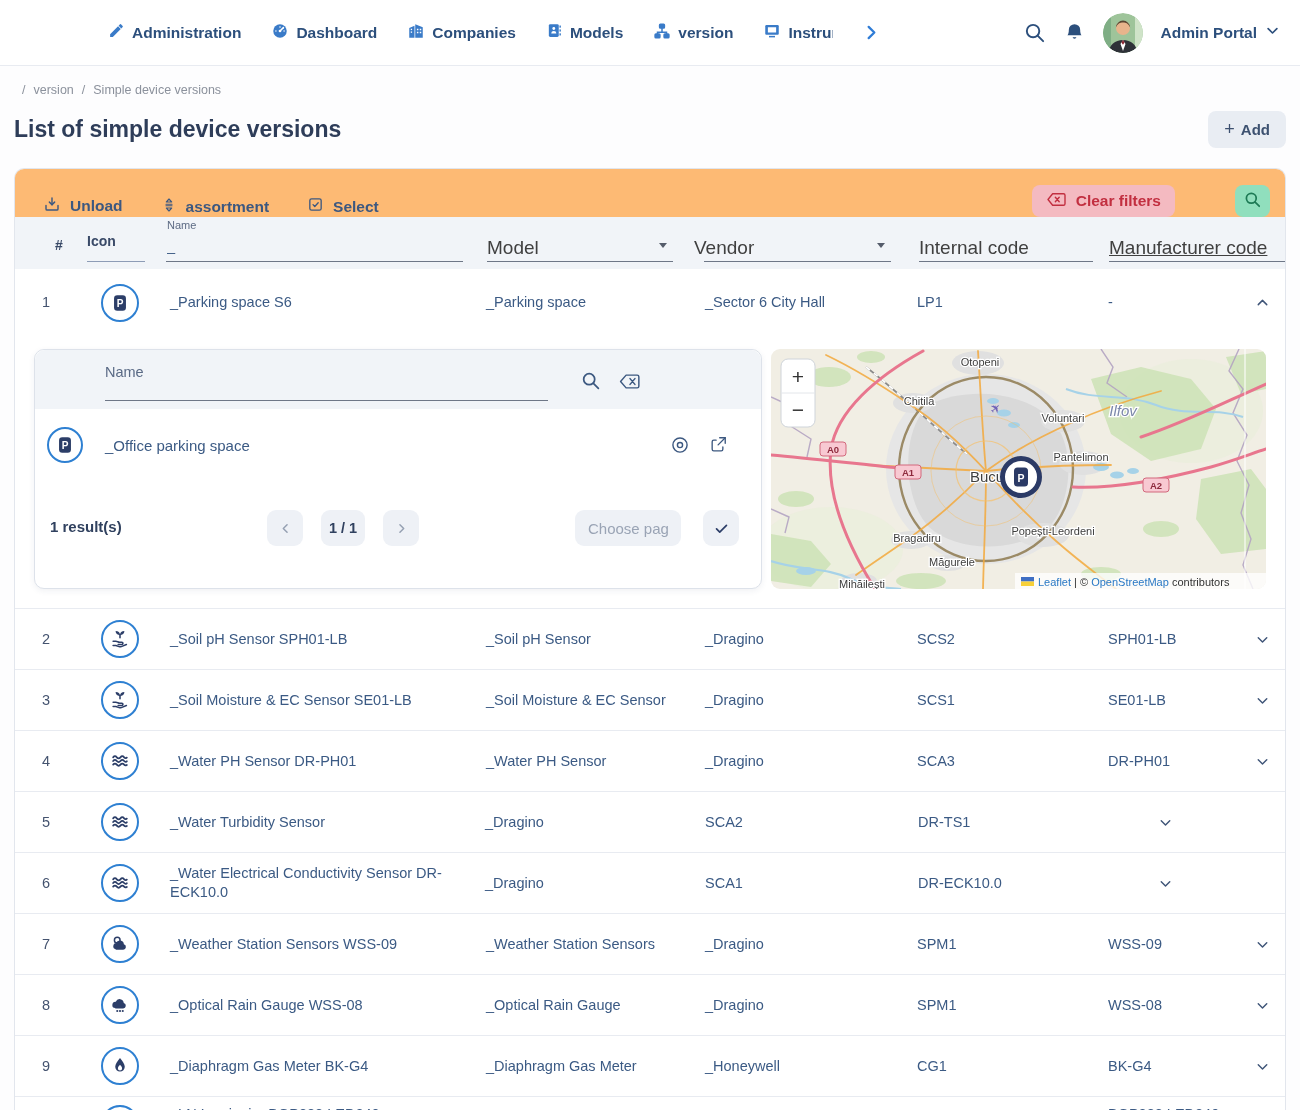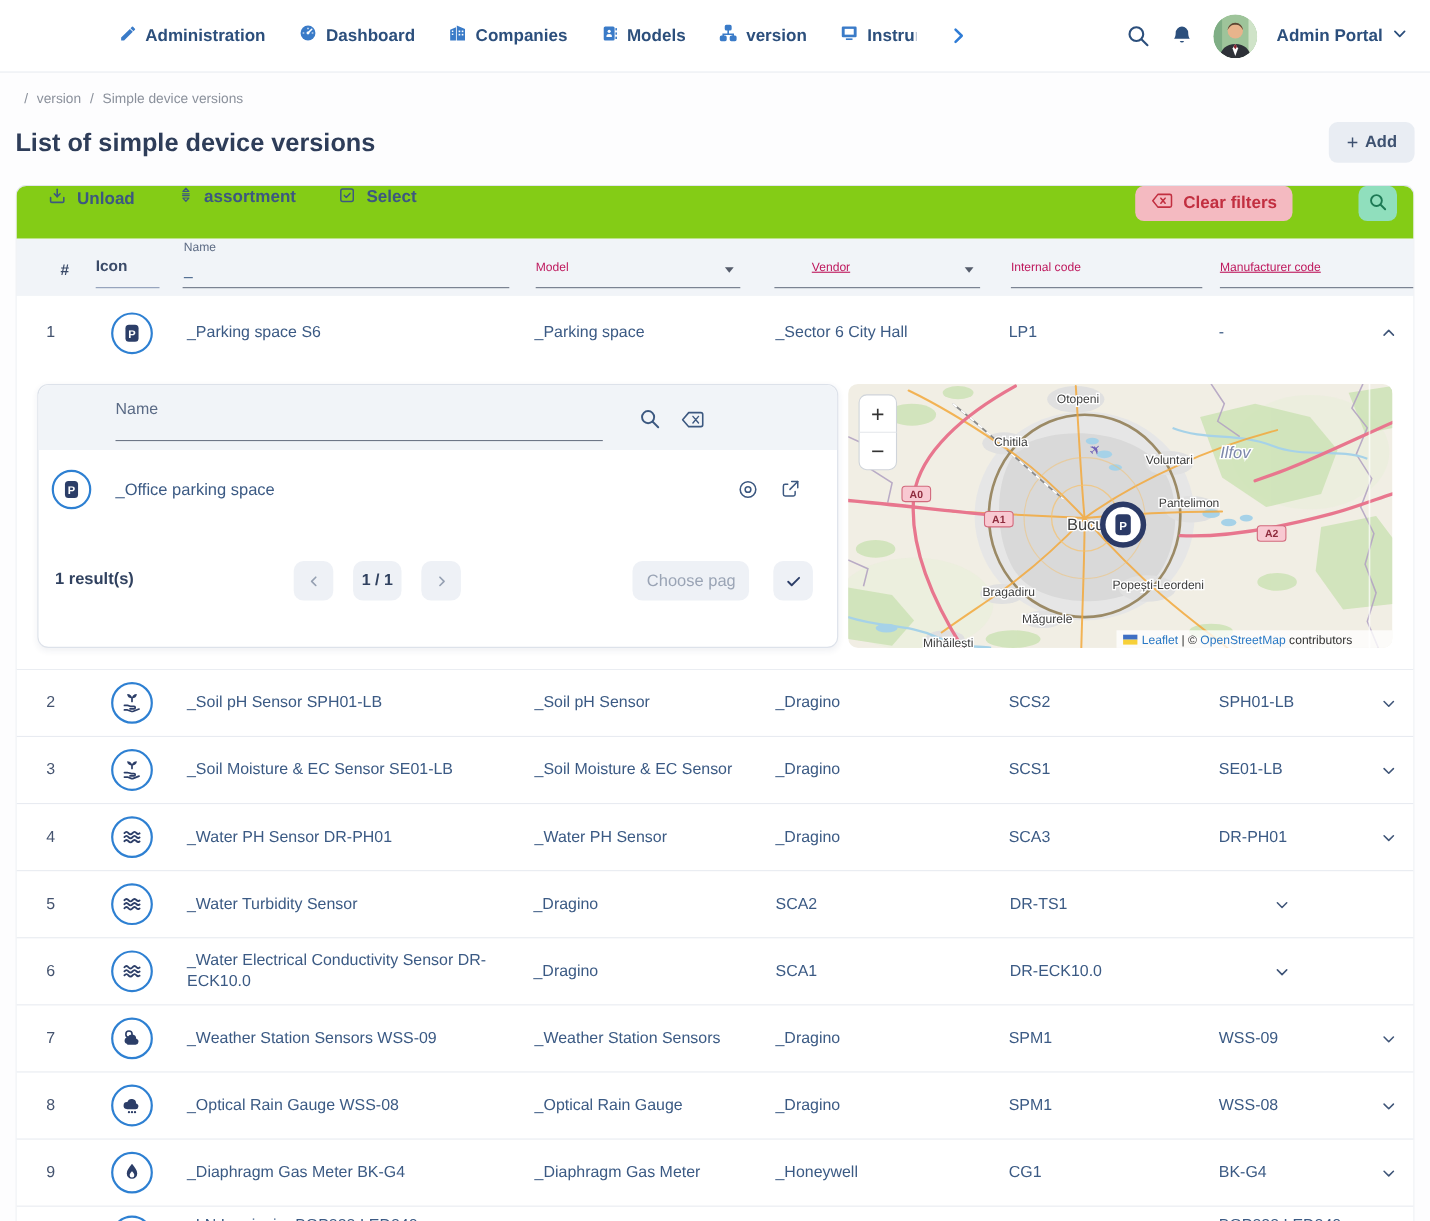--- a/index.html
+++ b/index.html
@@ -22,33 +22,33 @@
   .breadcrumb span { cursor:default; }
   .title-row { display:flex; align-items:center; padding:14px 14px 0 14px;gap:16px; }
   .page-title { font-size:23px; font-weight:700; color:#2e3d59; }
   .add-btn { margin-left:auto; background:#e9edf3; border:none; border-radius:8px;
     padding:8px 16px; color:#3d5170; font-size:15px; font-weight:600;
     display:flex; align-items:center; gap:6px; cursor:pointer;
     font-family:inherit; }
   
   .card { margin:20px 14px 0 14px; background:#fff; border:1px solid #e2e6ed;
     border-bottom:none; border-radius:10px 10px 0 0; overflow:hidden; }
-  .toolbar { height:48px; background:#84cc16; display:flex; align-items:flex-start;
+  .toolbar { height:48px; background:#fdba74; display:flex; align-items:flex-end;
     gap:38px; padding:0 15px 0 28px; }
   .tool-btn { display:flex; align-items:center; gap:9px; background:none; border:none;
     color:#3c5880; font-size:15.5px; font-weight:700; cursor:pointer; font-family:inherit; }
   .clear-btn { margin-left:auto; height:32px; background:#f4bac1; border:none;
     border-radius:8px; padding:0 14px; color:#c22f40; font-size:15.5px; font-weight:700;
     display:flex; align-items:center; gap:9px; cursor:pointer; font-family:inherit; }
   .gsearch-btn { width:35px; height:32px; margin-left:22px; background:#90dfbd; border:none;
     border-radius:8px; display:flex; align-items:center; justify-content:center; cursor:pointer; }
   
   .thead { position:relative; height:52px; background:#f1f4f8; }
   .thead .abs { position:absolute; }
-  .hl { font-size:11px; color:#be185d; }
+  .hl { font-size:19px; color:#404040; }
   .hb { font-size:14px; font-weight:700; color:#3a4a68; }
   .mini-label { font-size:11px; color:#5d6b84; }
   .uline { border-bottom:1.6px solid #6e7787; height:0; }
   .uline.blue { border-bottom-color:#8d9cb6; }
   .caret { width:0; height:0; border-left:4.5px solid transparent;
     border-right:4.5px solid transparent; border-top:5.5px solid #555c6b; }
   .hfilter-input { border:none; background:transparent; outline:none; font-family:inherit;
     font-size:14.5px; color:#3b5a84; width:290px; }
   
   .trow { display:grid; grid-template-columns:62px 78px 316px 220px 212px 190px 144px 50px;
@@ -259,21 +259,21 @@
   <div class="thead">
     <div class="abs hb" style="left:40px;top:20px;">#</div>
     <div class="abs hb" style="left:72px;top:16px;">Icon</div>
     <div class="abs uline blue" style="left:72px;top:44px;width:58px;"></div>
     <div class="abs mini-label" style="left:152px;top:2px;">Name</div>
     <input class="abs hfilter-input" style="left: 152px; top: 21px;" value="_">
     <div class="abs uline" style="left:151px;top:44px;width:297px;"></div>
     <div class="abs hl" style="left:472px;top:20px;">Model</div>
     <div class="abs caret" style="left:644px;top:26px;"></div>
     <div class="abs uline" style="left:472px;top:44px;width:186px;"></div>
-    <div class="abs hl" style="left:723px;top:20px;text-decoration:underline;">Vendor</div>
+    <div class="abs hl" style="left:679px;top:20px;">Vendor</div>
     <div class="abs caret" style="left:862px;top:26px;"></div>
     <div class="abs uline" style="left:689px;top:44px;width:187px;"></div>
     <div class="abs hl" style="left:904px;top:20px;">Internal code</div>
     <div class="abs uline" style="left:904px;top:44px;width:174px;"></div>
     <div class="abs hl" style="left:1094px;top:20px;text-decoration:underline;">Manufacturer code</div>
     <div class="abs uline" style="left:1094px;top:44px;width:176px;"></div>
   </div>
 
   <div class="trow first">
     <div class="c idx">1</div>

